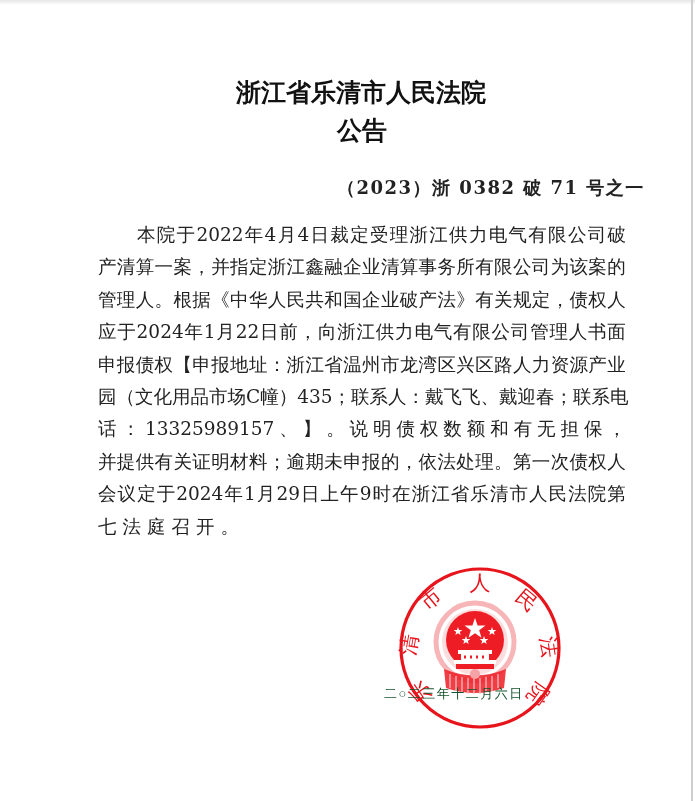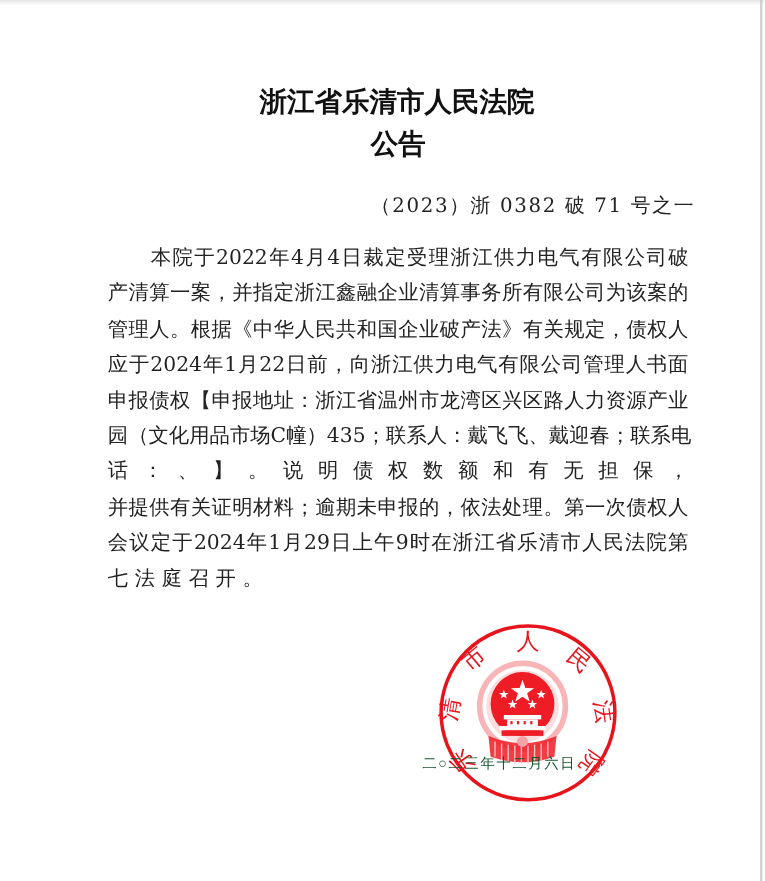--- a/index.html
+++ b/index.html
@@ -33,20 +33,21 @@
     font-size: 25px; font-weight: bold;
     color: #111;
     line-height: 34px;
   }
   .case-no {
     position: absolute; left: 337px; top: 176px;
     font-size: 18px; letter-spacing: 1.5px;
     color: #222;
     white-space: nowrap;
     line-height: 24px;
+    font-weight: bold;
   }
   .body-text {
     position: absolute; left: 98px; top: 221px; width: 528px;
   }
   .body-line {
     height: 32.4px; line-height: 28px;
     font-size: 18.5px; color: #222;
     white-space: nowrap;
     display: flex; justify-content: space-between;
   }
@@ -246,20 +247,21 @@
       <span class="ch">迎</span>
       <span class="ch">春</span>
       <span class="ch">；</span>
       <span class="ch">联</span>
       <span class="ch">系</span>
       <span class="ch">电</span>
     </div>
   <div class="body-line">
       <span class="ch">话</span>
       <span class="ch">：</span>
+      <span class="ch">13325989157</span>
       <span class="ch">、</span>
       <span class="ch">】</span>
       <span class="ch">。</span>
       <span class="ch">说</span>
       <span class="ch">明</span>
       <span class="ch">债</span>
       <span class="ch">权</span>
       <span class="ch">数</span>
       <span class="ch">额</span>
       <span class="ch">和</span>

